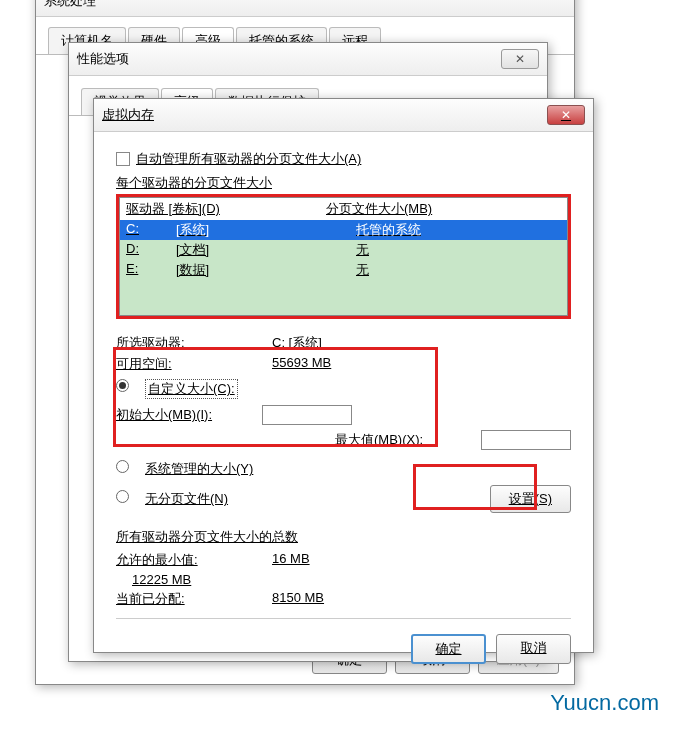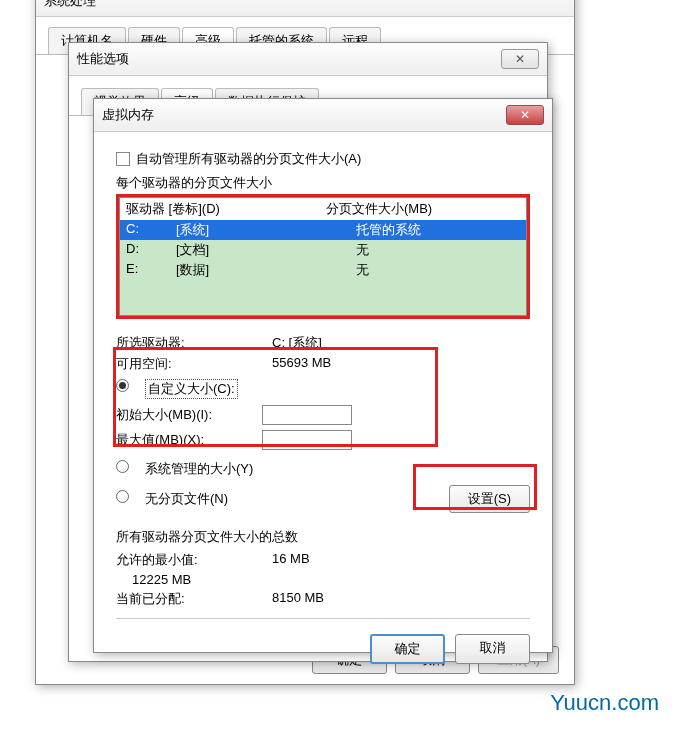--- a/index.html
+++ b/index.html
@@ -83,21 +83,21 @@
     <span>性能选项</span>
     <div class="close-btn-gray">✕</div>
   </div>
   <div class="tabs" style="margin-top:8px;">
     <div class="tab">视觉效果</div>
     <div class="tab active">高级</div>
     <div class="tab">数据执行保护</div>
   </div>
 </div>
 
-<div class="window" style="left:93px; top:98px; width:460px; height:555px;">
+<div class="window" style="left:93px; top:98px; width:501px; height:555px;text-decoration:underline;">
   <div class="titlebar">
     <span>虚拟内存</span>
     <div class="close-btn">✕</div>
   </div>
 
   <div class="content">
 
     <div class="checkbox-row">
       <div class="checkbox"></div>
       <span>自动管理所有驱动器的分页文件大小(A)</span>
@@ -143,21 +143,21 @@
 
     <div class="radio-row">
       <div class="radio checked"></div>
       <span style="border:1px dotted #555; padding:0 2px;">自定义大小(C):</span>
     </div>
 
     <div class="input-row indent">
       <div class="lbl">初始大小(MB)(I):</div>
       <input class="text-input" value="" style="">
     </div>
-    <div class="input-row indent" style="margin-top:0;">
+    <div class="input-row indent" style="margin-top:0;justify-content:flex-end;">
       <div class="lbl">最大值(MB)(X):</div>
       <input class="text-input" value="" style="">
     </div>
 
     <div class="radio-row" style="margin-top:10px;">
       <div class="radio"></div>
       <span>系统管理的大小(Y)</span>
     </div>
 
     <div style="display:flex; align-items:center; justify-content:space-between;">

